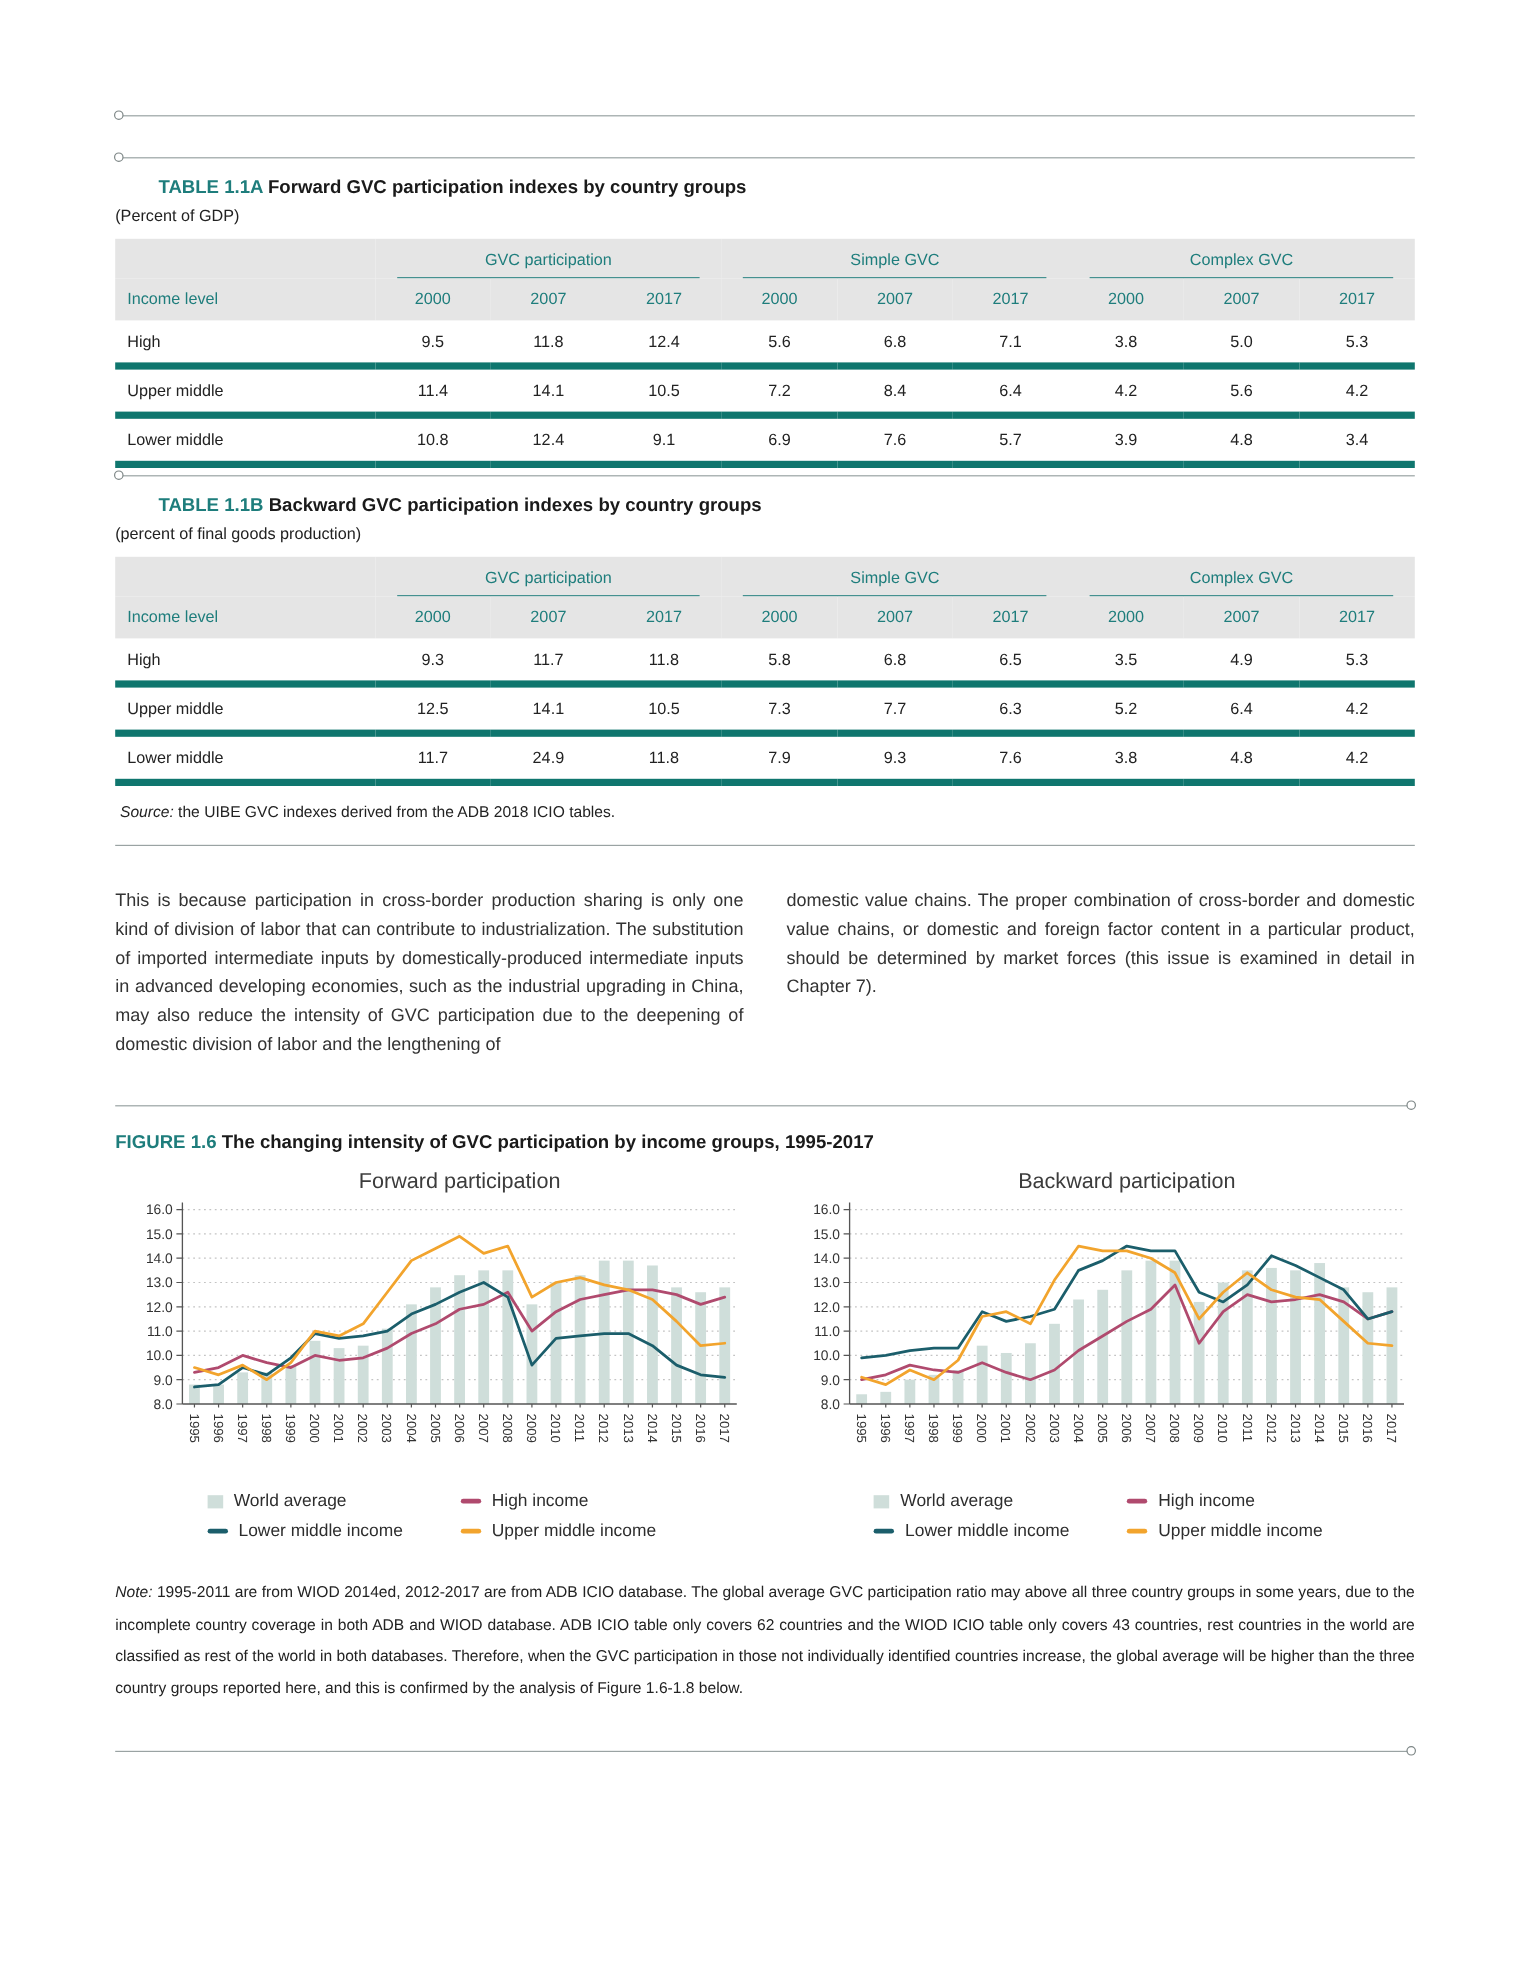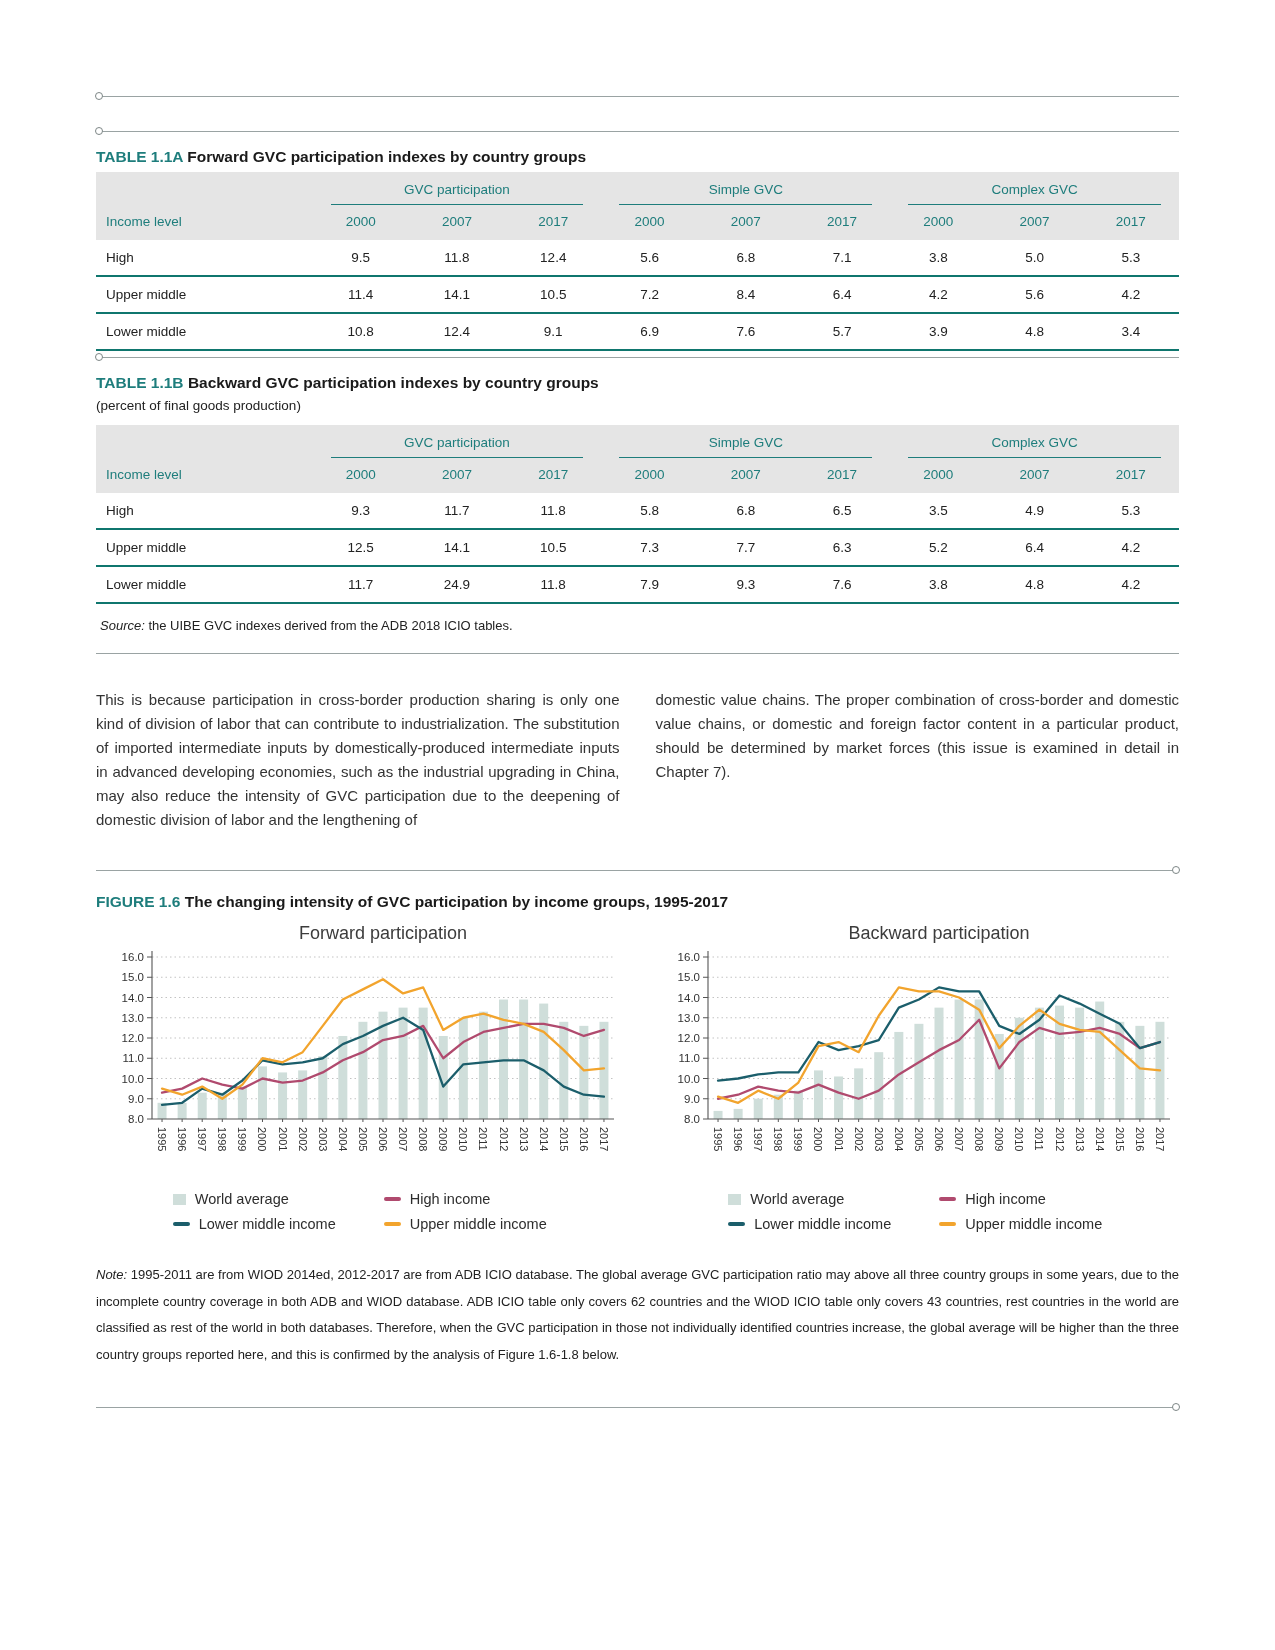--- a/index.html
+++ b/index.html
@@ -23,33 +23,33 @@
   
   .running-header { display:flex; justify-content:flex-end; align-items:baseline; font-size:14px; }
   .rh-title { font-style:italic; color:#222; }
   .rh-bullet { margin:0 12px; font-size:9px; color:#222; }
   .rh-page { font-weight:bold; color:#111; }
   .running-header-rule { margin-top:12px; margin-bottom:34px; }
 
   
   .tbl-rule { margin-bottom:16px; }
   .tbl-title { font-size:15.5px; font-weight:bold; color:#1a1a1a; margin-bottom:6px; }
-  .tbl-label { color:#1e7d7c; }
+  .tbl-label { color:#1e7d7c;margin-left:36px; }
   .tbl-subtitle { font-size:13.5px; color:#222; margin-bottom:12px; }
   table { width:100%; border-collapse:collapse; font-size:13.5px; table-layout:fixed; }
   col.c-label { width:20%; }
   thead th { background:#e5e5e5; font-weight:normal; vertical-align:bottom; }
   .group-row th { padding-top:10px; }
   .group-inner {
     color:#1e7d7c; border-bottom:1px solid #1e7d7c;
     padding-bottom:7px; margin:0 18px; text-align:center; font-size:13.5px;
   }
   .year-row th { color:#1e7d7c; text-align:center; padding:9px 0 11px 0; }
   .year-row th.income-th { text-align:left; padding-left:10px; }
-  tbody td { padding:10px 0; text-align:center; border-bottom:2px solid #0f766e; color:#222; }
+  tbody td { padding:10px 0; text-align:center; border-bottom:6px solid #0f766e; color:#222; }
   tbody td.row-label { text-align:left; padding-left:10px; }
   .tbl-source { font-size:13px; color:#222; margin:14px 0 20px 4px; }
   .em { font-style:italic; }
   .table-block { margin-bottom:6px; }
   .after-source-rule { margin:10px 0 34px 0; }
 
   
   .body-cols { display:flex; gap:36px; text-align:justify; font-size:15px; line-height:1.6; color:#333; margin-bottom:38px; }
   .body-col { flex:1; }
   .body-col p + p { text-indent:26px; }
@@ -85,20 +85,21 @@
 
   <div class="rule rule-left running-header-rule">
       <span class="dot"></span>
     </div>
 
   <section class="table-block">
     <div class="rule rule-left tbl-rule">
         <span class="dot"></span>
       </div>
     <h2 class="tbl-title"><span class="tbl-label">TABLE 1.1A</span> <span>Forward GVC participation indexes by country groups</span></h2>
+    <p class="tbl-subtitle">(Percent of GDP)</p>
     <table>
         <colgroup>
           <col class="c-label">
           <col>
           <col>
           <col>
           <col>
           <col>
           <col>
           <col>

